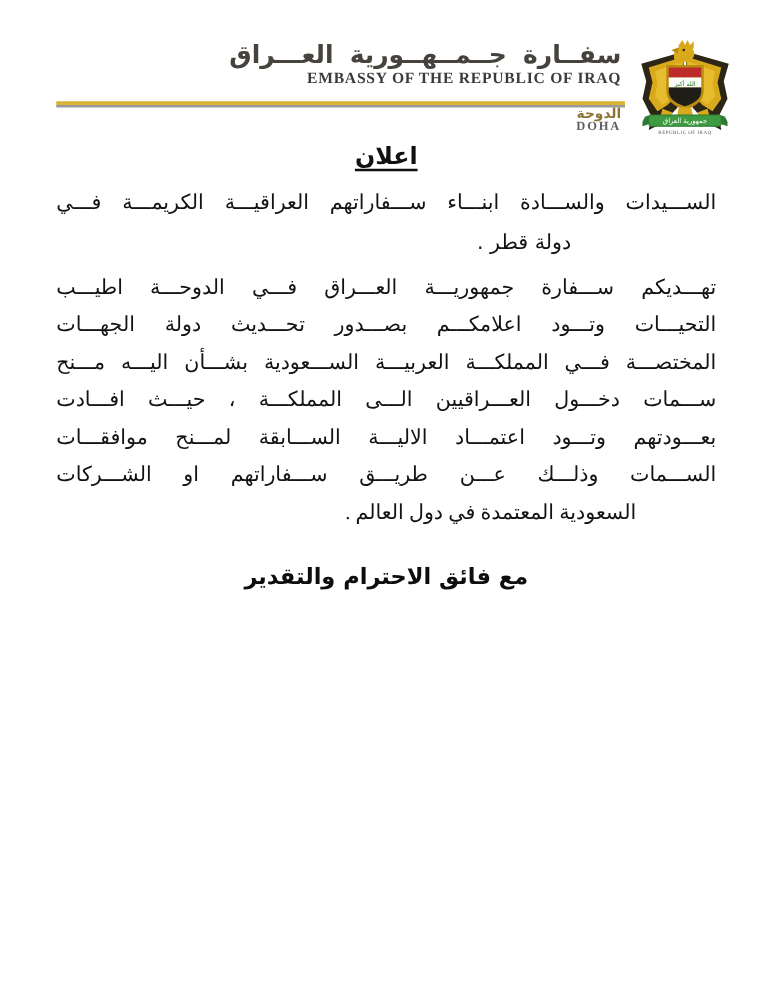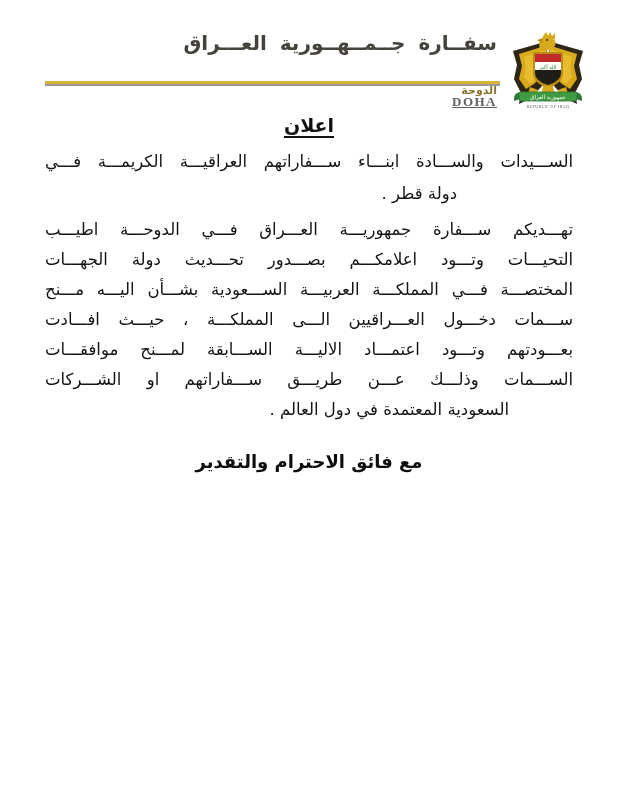--- a/index.html
+++ b/index.html
@@ -26,22 +26,22 @@
   }
   .rule{
     position:absolute;left:45px;top:81px;width:455px;height:5px;
   }
   .rule .gold{height:2.5px;background:#d8b435;}
   .rule .gray{height:1.8px;background:#9a9a9a;margin-top:0.5px;}
   .city{position:absolute;top:85px;right:121px;text-align:right;}
   .city-ar{font-size:11px;font-weight:bold;color:#8a7430;line-height:11px;}
   .city-en{
     font-family:"Liberation Serif",serif;
-    font-size:13px;font-weight:bold;color:#5f5f5f;
-    letter-spacing:1.5px;line-height:12px;text-decoration:underline;
+    font-size:10px;font-weight:bold;color:#5f5f5f;
+    letter-spacing:1.5px;line-height:12px;
   }
   .emblem{position:absolute;left:506px;top:27px;}
   
   .doc-title{
     margin:114px 0 0 0;
     text-align:center;
     font-size:19px;font-weight:bold;color:#111;
   }
   .doc-title span{
     text-decoration:underline;
@@ -55,36 +55,37 @@
     color:#131313;
   }
   .para1{margin-top:10px;line-height:32px;}
   .para2{margin-top:5px;line-height:30px;}
   .jline{
     text-align:justify;
     text-align-last:justify;
   }
   .endline{text-align:right;}
   .p1-end{padding-left:0;padding-right:116px;}
-  .p2-end{padding-left:0;padding-right:64px;}
+  .p2-end{padding-left:0;padding-right:64px;font-family:Liberation Serif, serif;}
   .closing{
     direction:rtl;
     margin-top:26px;
     text-align:center;
     font-size:18px;font-weight:bold;color:#0d0d0d;
   }
 </style>
 </head>
 <body>
 
 <div class="page">
 
   <div class="hdr">
     <div class="hdr-names">
       <div class="ar-name" dir="rtl" lang="ar">سفــارة جــمــهــورية العـــراق</div>
+      <div class="en-name">EMBASSY OF THE REPUBLIC OF IRAQ</div>
     </div>
 
     <div class="rule">
       <div class="gold"></div>
       <div class="gray"></div>
     </div>
 
     <div class="city">
       <div class="city-ar" dir="rtl" lang="ar">الدوحة</div>
       <div class="city-en">DOHA</div>

